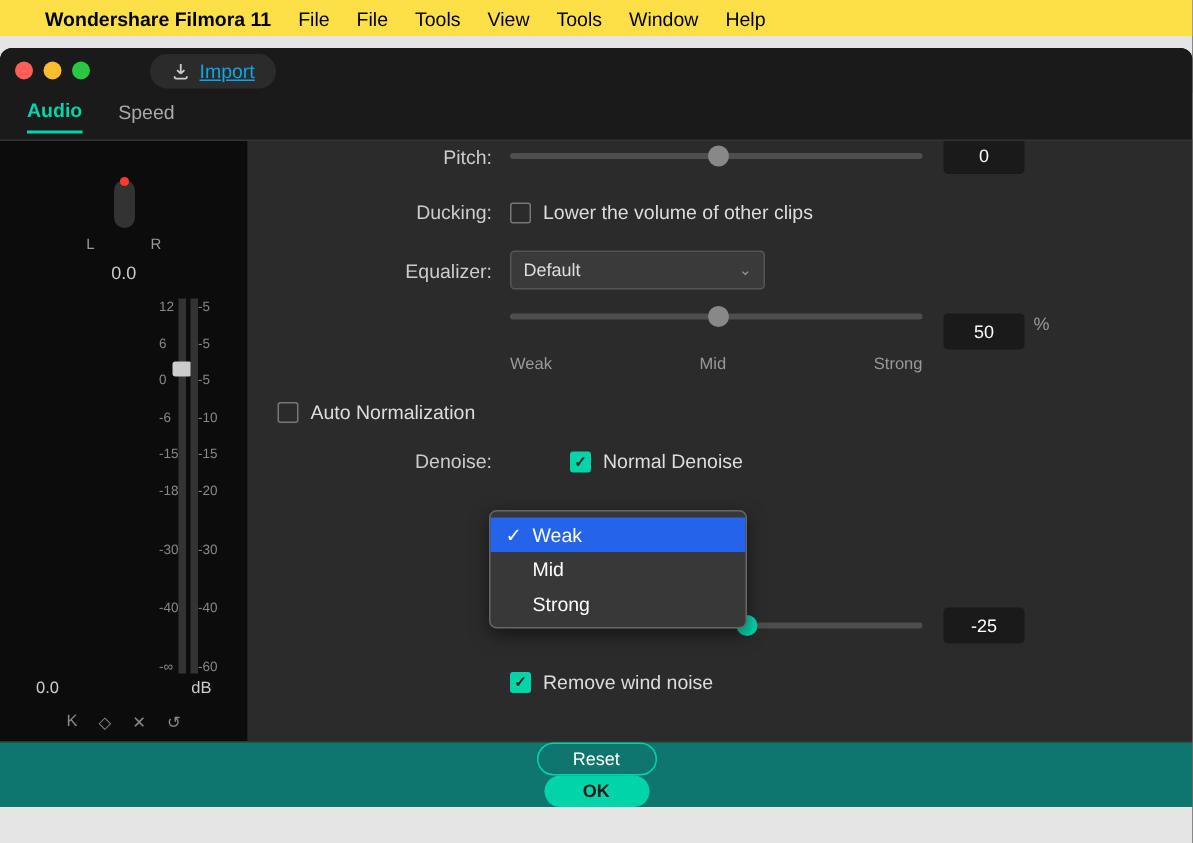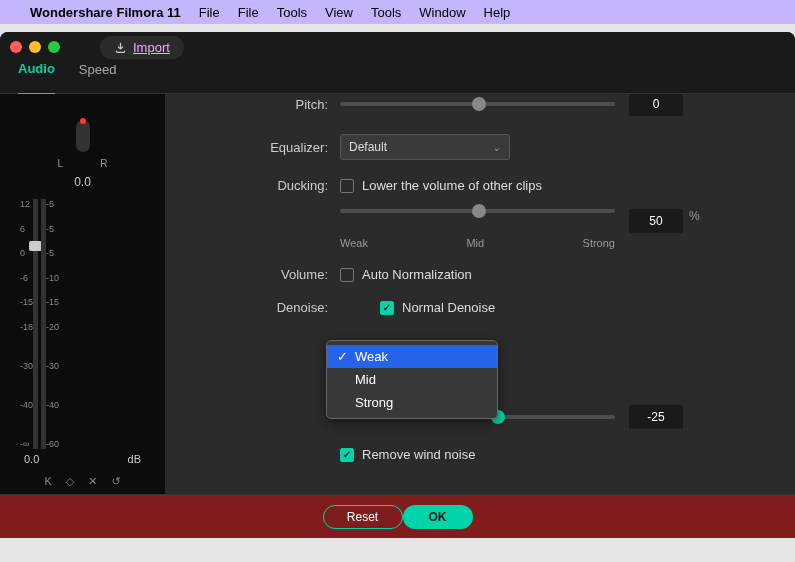--- a/index.html
+++ b/index.html
@@ -1,47 +1,47 @@
 <!DOCTYPE html>
 <html><head>
 <meta charset="utf-8">
 <style>
 * { margin: 0; padding: 0; box-sizing: border-box; font-family: -apple-system, BlinkMacSystemFont, "Segoe UI", sans-serif; }
 body { background: #e5e5e5; width: 795px; height: 562px; overflow: hidden; }
 
-.menubar { height: 24px; background: #c4b5fd; display: flex; align-items: center; padding: 0 12px; gap: 18px; font-size: 13px; }
+.menubar { height: 24px; background: #fde047; display: flex; align-items: center; padding: 0 12px; gap: 18px; font-size: 13px; }
 .apple-logo { font-size: 14px; }
 .menubar-item { color: #000; cursor: default; }
 .menubar-item.bold { font-weight: 600; }
 
 .window { margin-top: 8px; background: #1a1a1a; border-radius: 8px 8px 0 0; overflow: hidden; }
 
 .titlebar { height: 30px; display: flex; align-items: center; padding: 0 10px; gap: 10px; background: #1a1a1a; }
 .traffic { display: flex; gap: 7px; }
 .traffic-dot { width: 12px; height: 12px; border-radius: 50%; }
 .traffic-close { background: #ff5f57; }
 .traffic-min { background: #febc2e; }
 .traffic-max { background: #28c840; }
 
-.import-btn { background: #2b2b2b; border-radius: 14px; padding: 4px 14px; display: flex; align-items: center; gap: 6px; color: #f0abfc; font-size: 13px; margin-left: 30px; text-decoration: underline; }
+.import-btn { background: #2b2b2b; border-radius: 14px; padding: 4px 14px; display: flex; align-items: center; gap: 6px; color: #0ea5e9; font-size: 13px; margin-left: 30px; text-decoration: underline; }
 .import-icon { width: 13px; height: 13px; }
 
 .tabbar { height: 32px; display: flex; align-items: center; gap: 24px; padding: 0 18px; border-bottom: 1px solid #333; }
-.tab { color: #aaa; font-size: 13px; padding-bottom: 17px; }
+.tab { color: #aaa; font-size: 13px; padding-bottom: 6px; }
 .tab.active { color: #00d4a8; border-bottom: 2px solid #00d4a8; font-weight: 600; }
 
 .main { display: flex; height: 400px; }
 
 .meter-panel { width: 165px; background: #0c0c0c; padding: 10px 14px; position: relative; }
 .pan-knob { margin: 16px auto 6px; width: 14px; height: 32px; background: #333; border-radius: 7px; position: relative; }
 .pan-knob::before { content: ""; position: absolute; top: -2px; left: 4px; width: 6px; height: 6px; background: #ff3b30; border-radius: 50%; }
 .lr-labels { display: flex; justify-content: space-between; width: 50px; margin: 0 auto; color: #999; font-size: 10px; }
 .pan-value { text-align: center; color: #ccc; font-size: 12px; margin-top: 6px; }
 
-.meter-area { margin-top: 10px; height: 250px; display: flex; justify-content: flex-start; padding: 0 6px; }
+.meter-area { margin-top: 10px; height: 250px; display: flex; justify-content: flex-end; padding: 0 6px; }
 .scale { display: flex; flex-direction: column; justify-content: space-between; color: #888; font-size: 9px; height: 100%; }
 .meter-bars { display: flex; gap: 3px; align-items: flex-end; height: 100%; position: relative; }
 .meter-bar { width: 5px; background: #333; height: 100%; position: relative; }
 .fader-handle { position: absolute; left: -4px; top: 42px; width: 13px; height: 10px; background: #ccc; border-radius: 2px; }
 
 .meter-bottom { display: flex; justify-content: space-between; color: #ccc; font-size: 11px; margin-top: 4px; padding: 0 10px; }
 .keyframe-bar { display: flex; justify-content: center; gap: 14px; margin-top: 10px; color: #888; font-size: 11px; }
 
 .controls { flex: 1; background: #2b2b2b; padding: 0 20px; overflow: hidden; }
 .row { display: flex; align-items: center; margin-bottom: 18px; }
@@ -60,21 +60,21 @@
 .checkbox.checked::after { content: "✓"; color: #1a1a1a; font-size: 10px; font-weight: bold; }
 .check-label { color: #ddd; font-size: 13px; }
 
 .slider-labels { display: flex; justify-content: space-between; color: #999; font-size: 11px; width: 275px; margin-top: 4px; }
 
 .popup { position: absolute; width: 172px; background: #383838; border: 1px solid #666; border-radius: 5px; padding: 4px 0; box-shadow: 0 4px 12px rgba(0,0,0,0.5); }
 .popup-item { padding: 4px 12px 4px 28px; color: #fff; font-size: 13px; position: relative; }
 .popup-item.selected { background: #2563eb; }
 .popup-item.selected::before { content: "✓"; position: absolute; left: 10px; }
 
-.footer { height: 44px; background: #7f1d1d; display: flex; align-items: center; justify-content: center; padding: 0 16px; border-top: 1px solid #333; }
+.footer { height: 44px; background: #0f766e; display: flex; align-items: center; justify-content: flex-start; padding: 0 16px; border-top: 1px solid #333; flex-direction: column; }
 .reset-btn { width: 80px; height: 24px; border: 1px solid #00d4a8; border-radius: 12px; background: transparent; color: #fff; font-size: 12px; display: flex; align-items: center; justify-content: center; }
 .ok-btn { width: 70px; height: 24px; border-radius: 12px; background: #00d4a8; color: #1a1a1a; font-size: 12px; font-weight: 600; display: flex; align-items: center; justify-content: center; }
 </style>
 </head>
 <body>
 
 <div class="menubar">
   <span class="apple-logo"></span>
   <span class="menubar-item bold">Wondershare Filmora 11</span>
   <span class="menubar-item">File</span>
@@ -166,32 +166,32 @@
     <div class="controls" style="position:relative;">
       <div class="row" style="margin-top:-2px;">
         <div class="label">Pitch:</div>
         <div class="slider-track">
             <div class="slider-thumb" style="left:48%;"></div>
           </div>
         <div class="value-box">0</div>
       </div>
 
       <div class="row">
+        <div class="label">Ducking:</div>
+        <div style="display:flex;align-items:center;">
+          <div class="checkbox"></div>
+          <span class="check-label">Lower the volume of other clips</span>
+        </div>
+      </div>
+
+      <div class="row">
         <div class="label">Equalizer:</div>
         <div class="dropdown">
           <span>Default</span>
           <span class="chev">⌄</span>
-        </div>
-      </div>
-
-      <div class="row">
-        <div class="label">Ducking:</div>
-        <div style="display:flex;align-items:center;">
-          <div class="checkbox"></div>
-          <span class="check-label">Lower the volume of other clips</span>
         </div>
       </div>
       <div class="row" style="margin-top:-2px;">
         <div class="label"></div>
         <div>
           <div style="display:flex;align-items:flex-start;">
             <div class="slider-track">
                 <div class="slider-thumb" style="left:48%;"></div>
               </div>
             <div class="value-box">50</div>
@@ -199,21 +199,20 @@
           </div>
           <div class="slider-labels">
             <span>Weak</span>
             <span>Mid</span>
             <span>Strong</span>
           </div>
         </div>
       </div>
 
       <div class="row">
-        <div class="label">Volume:</div>
         <div style="display:flex;align-items:center;">
           <div class="checkbox"></div>
           <span class="check-label">Auto Normalization</span>
         </div>
       </div>
 
       <div class="row">
         <div class="label">Denoise:</div>
         <div style="display:flex;align-items:center;padding-left:40px;">
           <div class="checkbox checked"></div>

